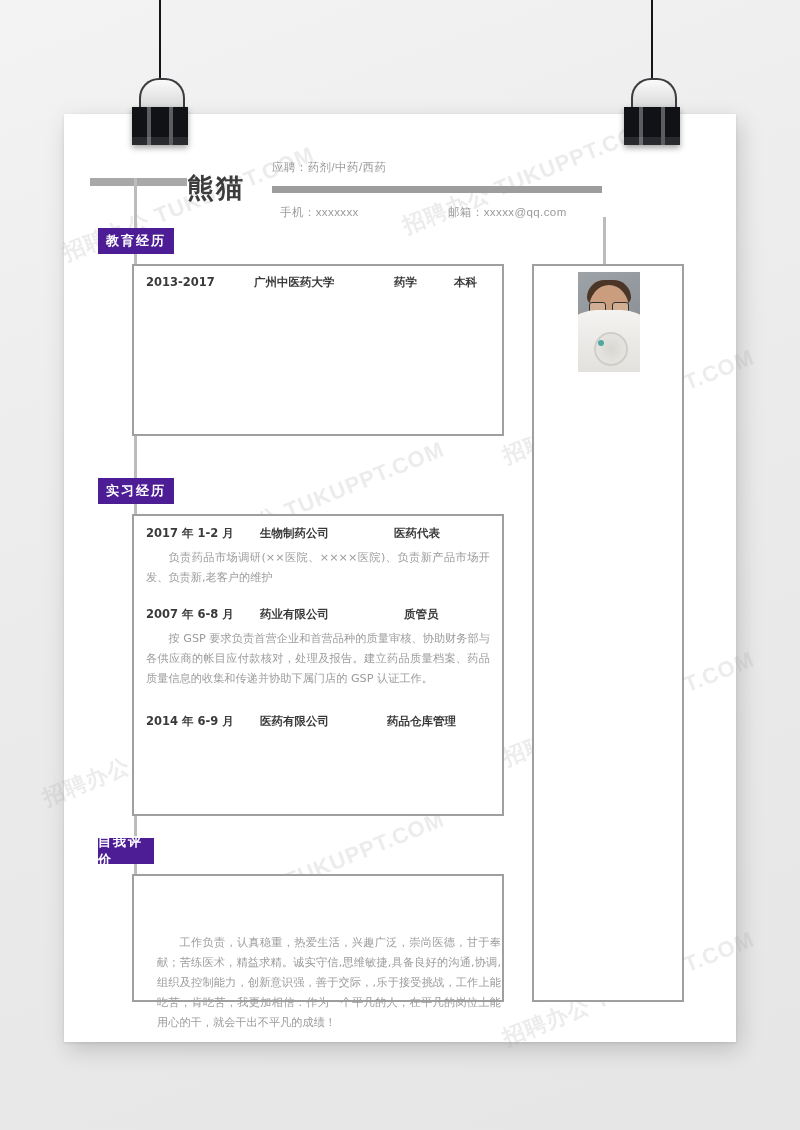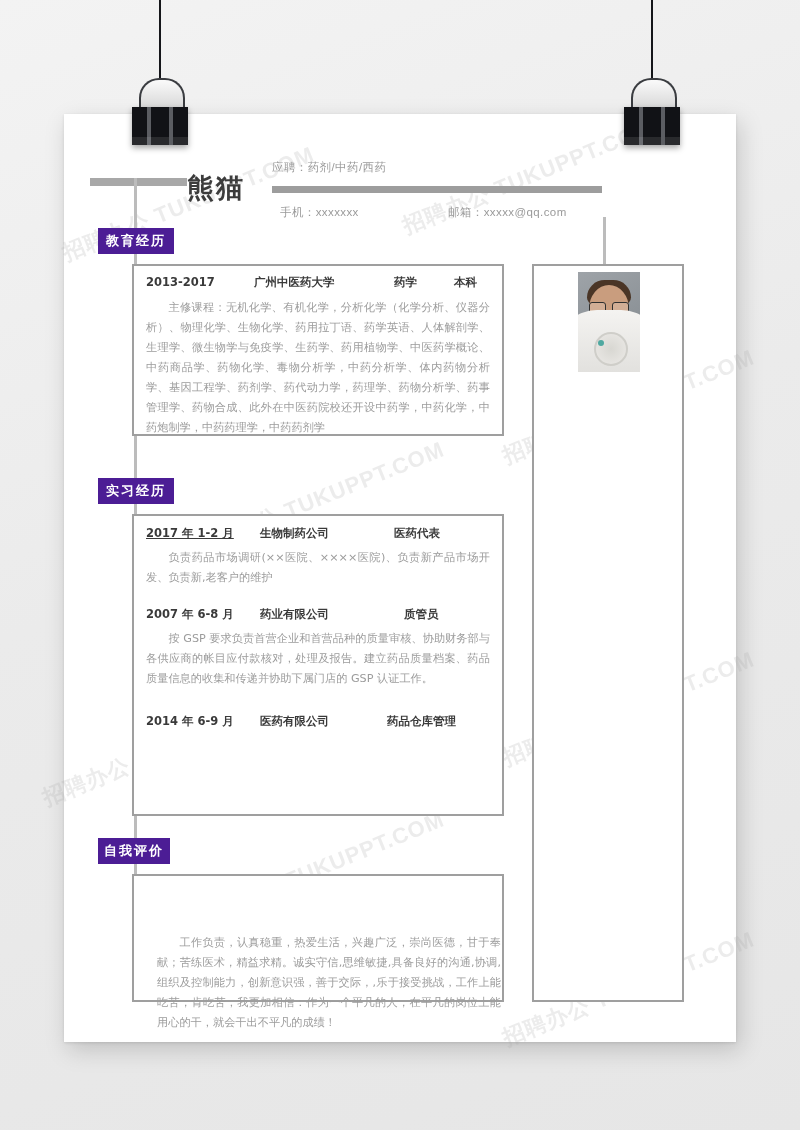--- a/index.html
+++ b/index.html
@@ -250,41 +250,40 @@
 
     <div class="tab" style="left:34px; top:114px; width:76px; height:26px;">教育经历</div>
 
     <div class="box" style="left:68px; top:150px; width:372px; height:172px;"></div>
 
     <div class="entry-head" style="left:82px; top:161px;">2013-2017</div>
     <div class="entry-head" style="left:190px; top:161px;">广州中医药大学</div>
     <div class="entry-head" style="left:330px; top:161px;">药学</div>
     <div class="entry-head" style="left:390px; top:161px;">本科</div>
 
-    <div class="entry-body" style="left:82px; top:184px; width:344px;">主修课程：无机化学、有机化学，分析化学（化学分析、仪器分析）、物理化学、生物化学、药用拉丁语、药学英语、人体解剖学、生理学、微生物学与免疫学、生药学、药用植物学、中医药学概论、中药商品学、药物化学、毒物分析学，中药分析学、体内药物分析学、基因工程学、药剂学、药代动力学，药理学、药物分析学、药事管理学、药物合成、此外在中医药院校还开设中药学，中药化学，中药炮制学，中药药理学，中药药剂学</div>
 
     <div class="tab" style="left:34px; top:364px; width:76px; height:26px;">实习经历</div>
 
     <div class="box" style="left:68px; top:400px; width:372px; height:302px;"></div>
 
-    <div class="entry-head" style="left:82px; top:412px;text-decoration:underline;">2017 年 1-2 月</div>
+    <div class="entry-head" style="left:82px; top:412px;">2017 年 1-2 月</div>
     <div class="entry-head" style="left:196px; top:412px;">生物制药公司</div>
     <div class="entry-head" style="left:330px; top:412px;">医药代表</div>
     <div class="entry-body" style="left:82px; top:434px; width:344px;">负责药品市场调研(××医院、××××医院)、负责新产品市场开发、负责新,老客户的维护</div>
 
     <div class="entry-head" style="left:82px; top:493px;">2007 年 6-8 月</div>
     <div class="entry-head" style="left:196px; top:493px;">药业有限公司</div>
     <div class="entry-head" style="left:340px; top:493px;">质管员</div>
     <div class="entry-body" style="left:82px; top:515px; width:344px;">按 GSP 要求负责首营企业和首营品种的质量审核、协助财务部与各供应商的帐目应付款核对，处理及报告。建立药品质量档案、药品质量信息的收集和传递并协助下属门店的 GSP 认证工作。</div>
 
     <div class="entry-head" style="left:82px; top:600px;">2014 年 6-9 月</div>
     <div class="entry-head" style="left:196px; top:600px;">医药有限公司</div>
     <div class="entry-head" style="left:323px; top:600px;">药品仓库管理</div>
 
-    <div class="tab" style="left:34px; top:724px; width:72px; height:26px;">自我评价</div>
+    <div class="tab" style="left:34px; top:724px; width:56px; height:26px;">自我评价</div>
 
     <div class="box" style="left:68px; top:760px; width:372px; height:128px;"></div>
 
     <div class="entry-body" style="left:93px; top:772px; width:344px;margin-top:47px;">工作负责，认真稳重，热爱生活，兴趣广泛，崇尚医德，甘于奉献；苦练医术，精益求精。诚实守信,思维敏捷,具备良好的沟通,协调,组织及控制能力，创新意识强，善于交际，,乐于接受挑战，工作上能吃苦，肯吃苦，我更加相信：作为一个平凡的人，在平凡的岗位上能用心的干，就会干出不平凡的成绩！</div>
 
     <div class="box" style="left:468px; top:150px; width:152px; height:738px;"></div>
 
     <div id="photo" style="left:514px; top:158px; width:62px; height:100px;">
       <div class="hair"></div>
       <div class="head"></div>

